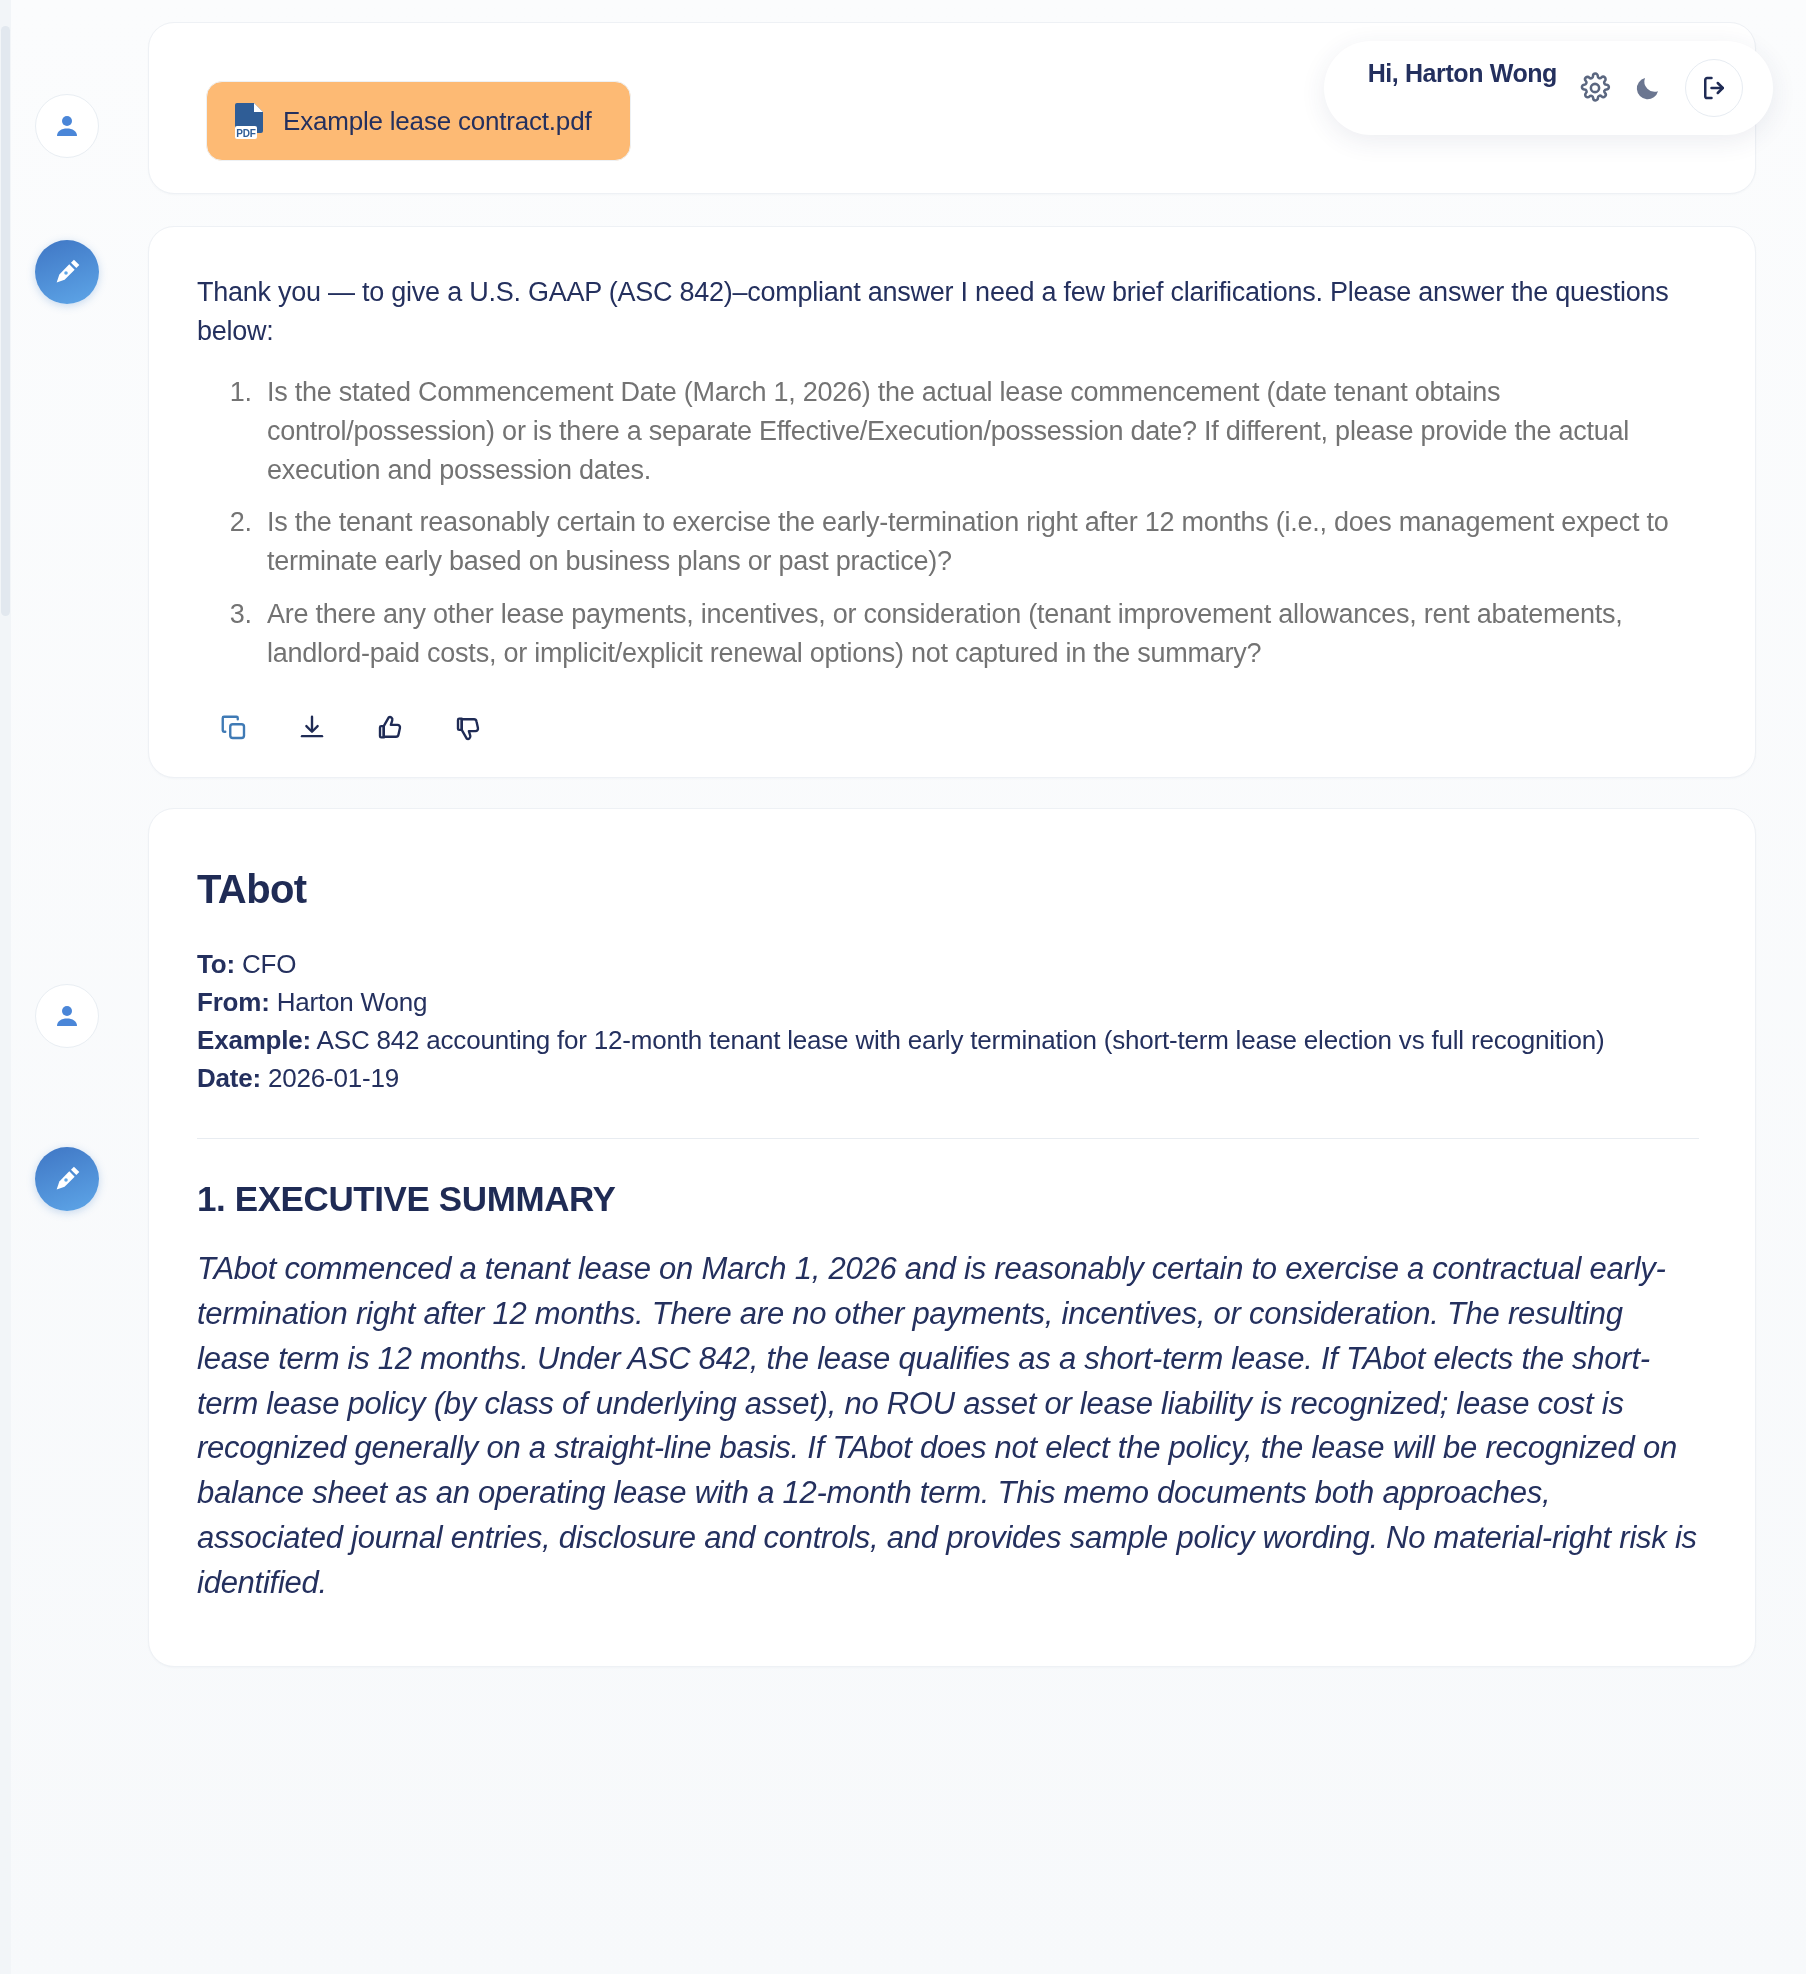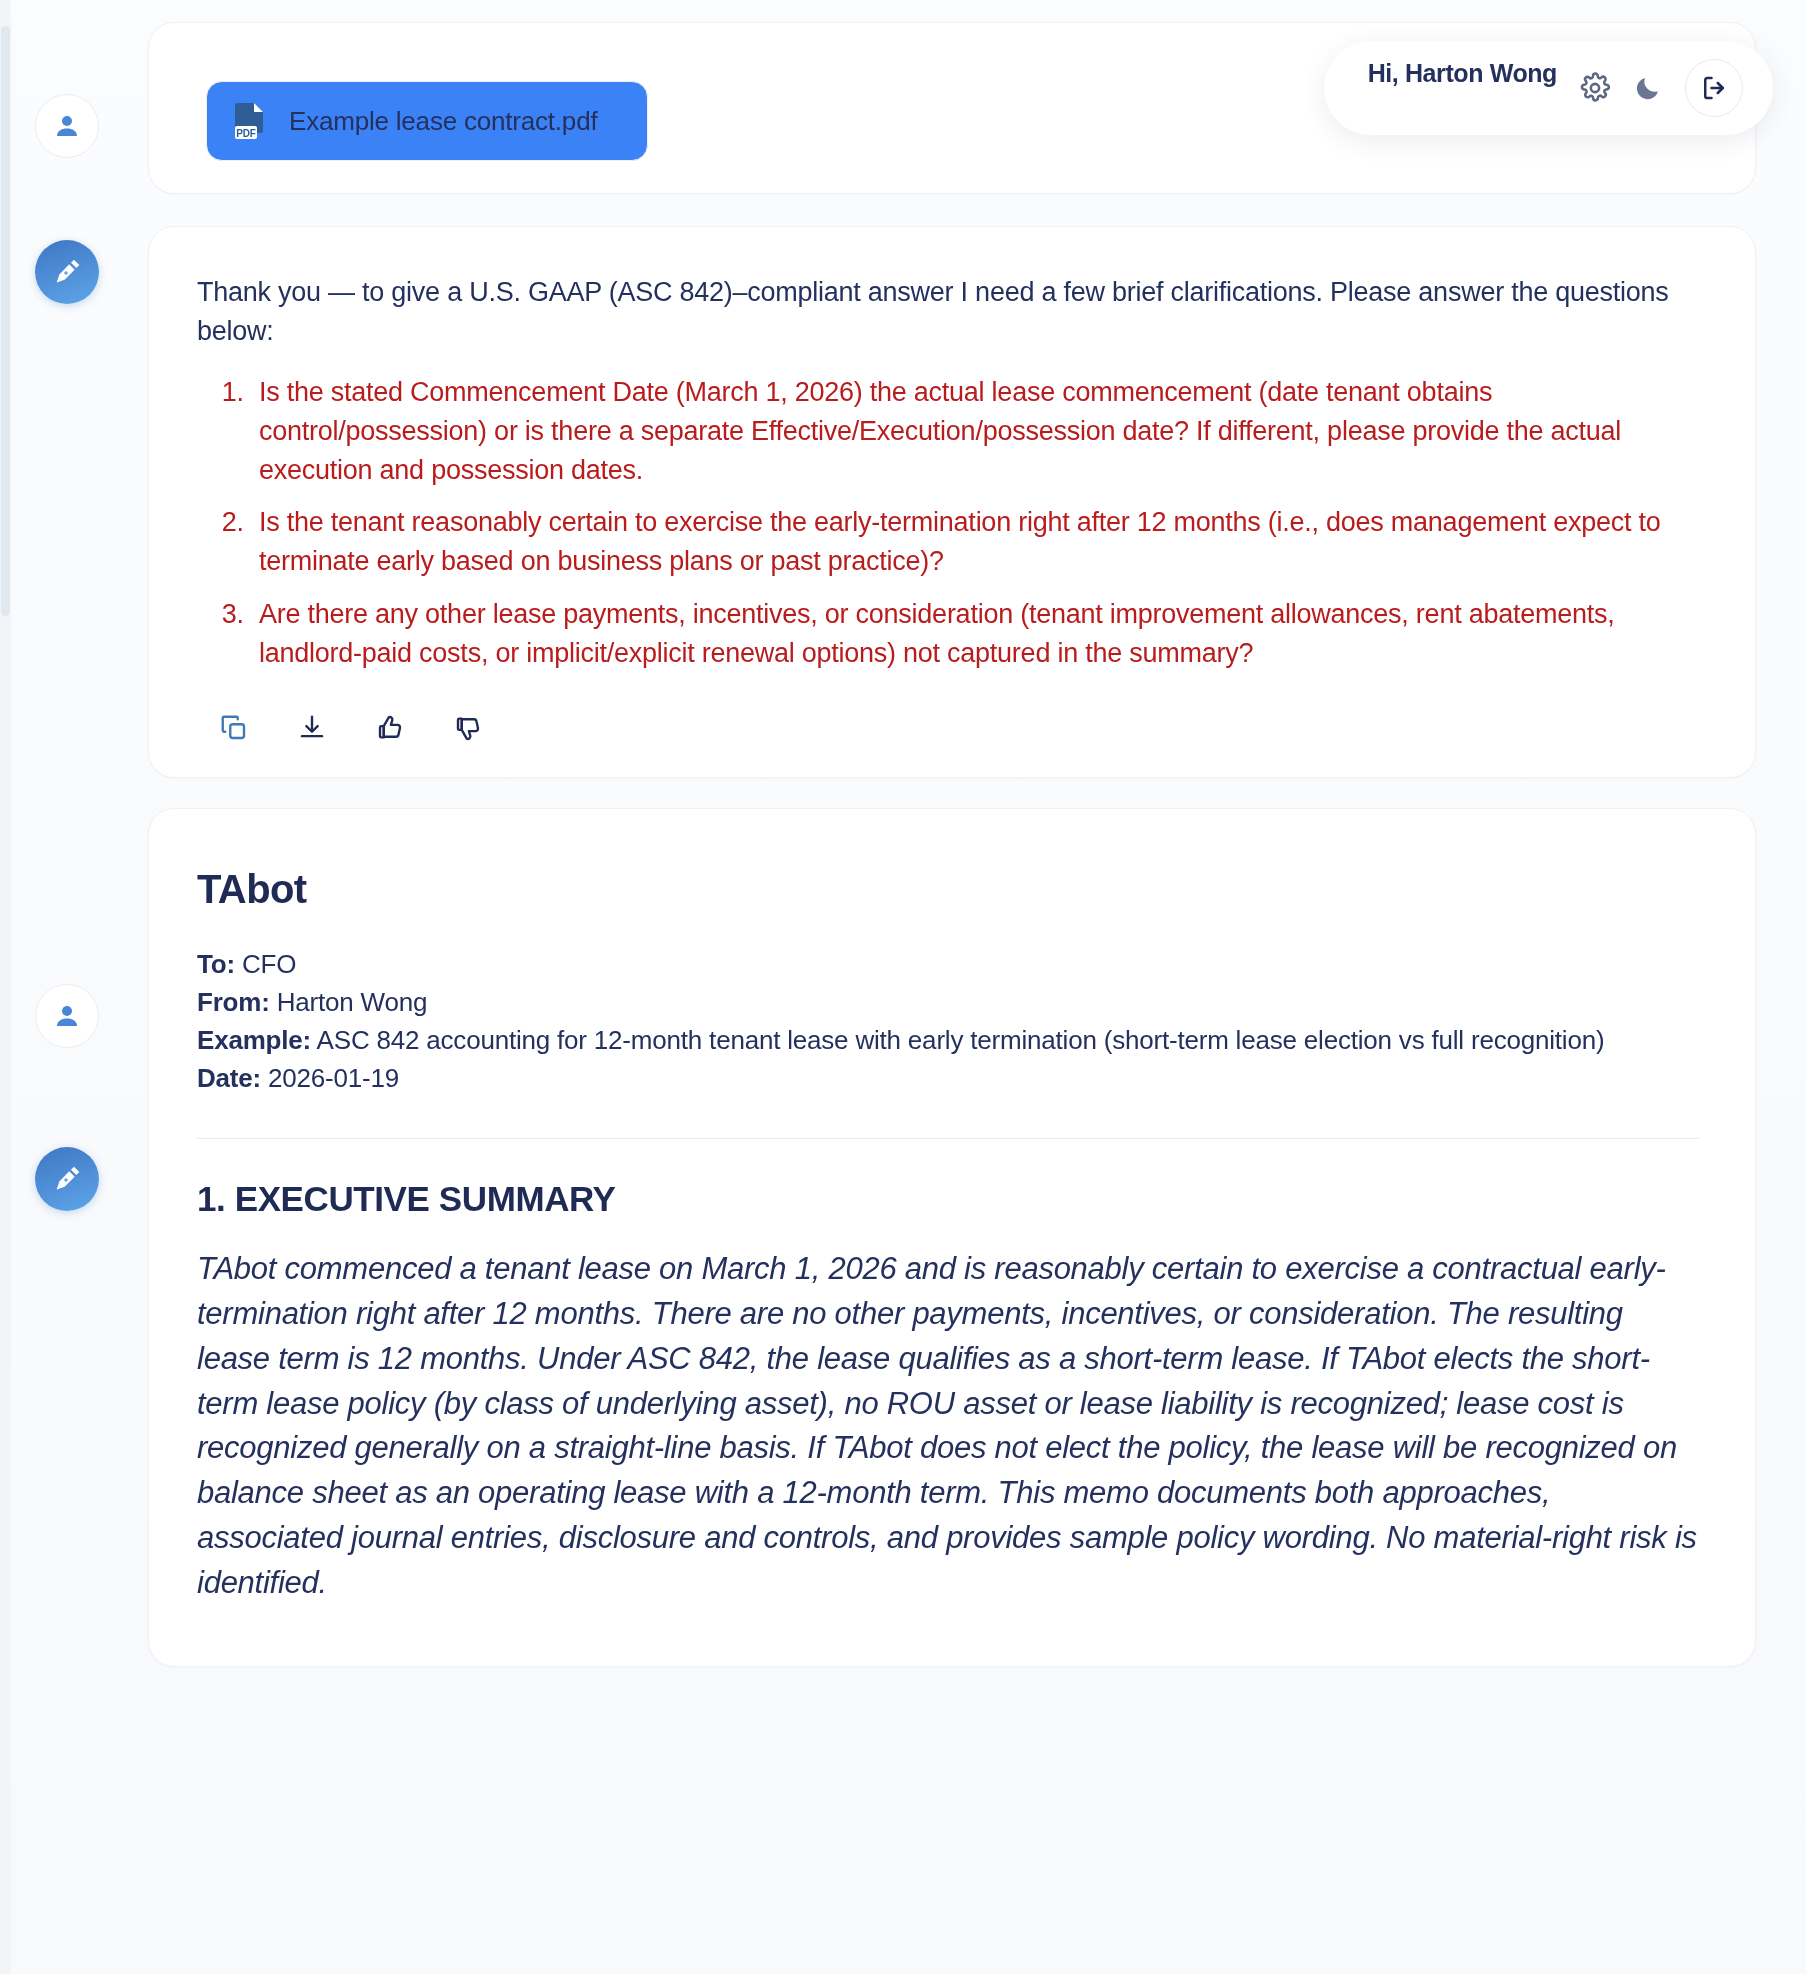--- a/index.html
+++ b/index.html
@@ -75,24 +75,24 @@
 
   
   .attach-card {
     margin-top: 22px;
     min-height: 172px;
     padding: 58px 0 0 0;
   }
   .attach-chip {
     display: inline-flex;
     align-items: center;
-    gap: 22px;
+    gap: 16px;
     margin-left: 57px;
-    padding: 20px 50px 20px 26px;
-    background: #3b82f6;
+    padding: 20px 39px 20px 26px;
+    background: #fdba74;
     border: 1px solid #eef1f4;
     border-radius: 16px;
     font-size: 26px;
     color: #24305e;
     letter-spacing: -.2px;
   }
   .pdf-ico { width: 34px; height: 38px; flex: none; }
 
   
   .header-pill {
@@ -126,24 +126,24 @@
   
   .msg-card { margin-top: 32px; padding: 46px 56px 34px 48px; }
   .msg-card p.lead {
     margin: 0 0 22px 0;
     font-size: 27px;
     line-height: 1.44;
     color: #24305e;
     letter-spacing: -.25px;
   }
   ol.qlist {
-    margin: 0; padding-left: 54px;
+    margin: 8px; padding-left: 54px;
     font-size: 27px;
     line-height: 1.44;
-    color: #b91c1c;
+    color: #737373;
     letter-spacing: -.25px;
   }
   ol.qlist li { margin-bottom: 14px; padding-left: 8px; }
   ol.qlist li:last-child { margin-bottom: 0; }
 
   .actions {
     display: flex;
     align-items: center;
     gap: 48px;
     margin-top: 40px;

